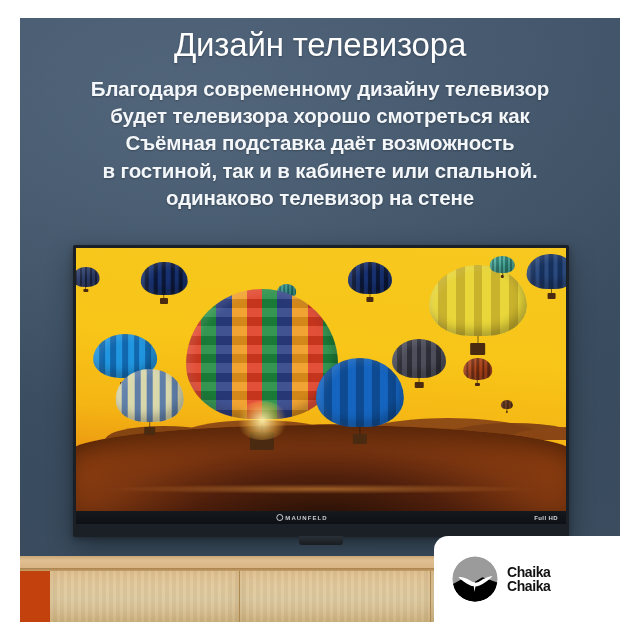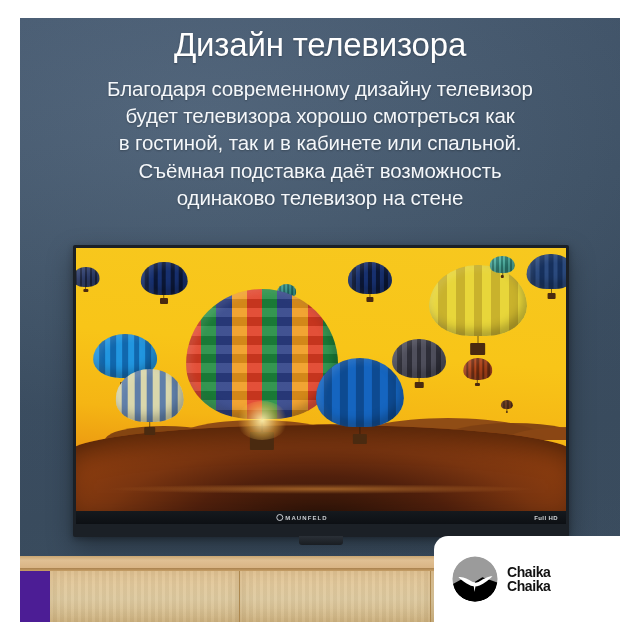--- a/index.html
+++ b/index.html
@@ -23,21 +23,21 @@
   }
 
   
   .photo {
     position: absolute;
     left: 20px;
     top: 18px;
     width: 600px;
     height: 604px;
     overflow: hidden;
-    background: #4c1d95;
+    background: #c2410c;
   }
 
   
   .wall {
     position: absolute;
     left: 0; top: 0;
     width: 100%;
     height: 538px;
     background: linear-gradient(170deg, #4a5f77 0%, #44596f 40%, #3f5368 78%, #415569 100%);
   }
@@ -62,21 +62,21 @@
   .headline {
     font-size: 33px;
     font-weight: 400;
     letter-spacing: -0.2px;
     line-height: 1.18;
     margin: 0 0 10px 0;
     color: #ffffff;
   }
   .subline {
     font-size: 20.5px;
-    font-weight: 400;
+    font-weight: 700;
     line-height: 1.33;
     margin: 0;
     padding: 0 18px;
     color: #f4f7fa;
     letter-spacing: -0.15px;
   }
   .subline span { display: block; }
 
   
   .tv {
@@ -290,22 +290,22 @@
 
     <div class="wall">
       <div class="wall-shade"></div>
     </div>
 
     <div class="text-block">
       <h1 class="headline">Дизайн телевизора</h1>
       <p class="subline">
         <span>Благодаря современному дизайну телевизор</span>
         <span>будет телевизора хорошо смотреться как</span>
+        <span>Съёмная подставка даёт возможность</span>
         <span>в гостиной, так и в кабинете или спальной.</span>
-        <span>Съёмная подставка даёт возможность</span>
         <span>одинаково телевизор на стене</span>
       </p>
     </div>
 
     <div class="tv">
       <div class="tv-screen">
         <div class="sky"></div>
         <div class="ridge">
             <i style="left: 6%; width: 24%; height: 14px; background: rgb(125, 63, 18);"></i>
             <i style="left: 20%; width: 34%; height: 20px; background: rgb(138, 71, 21);"></i>

